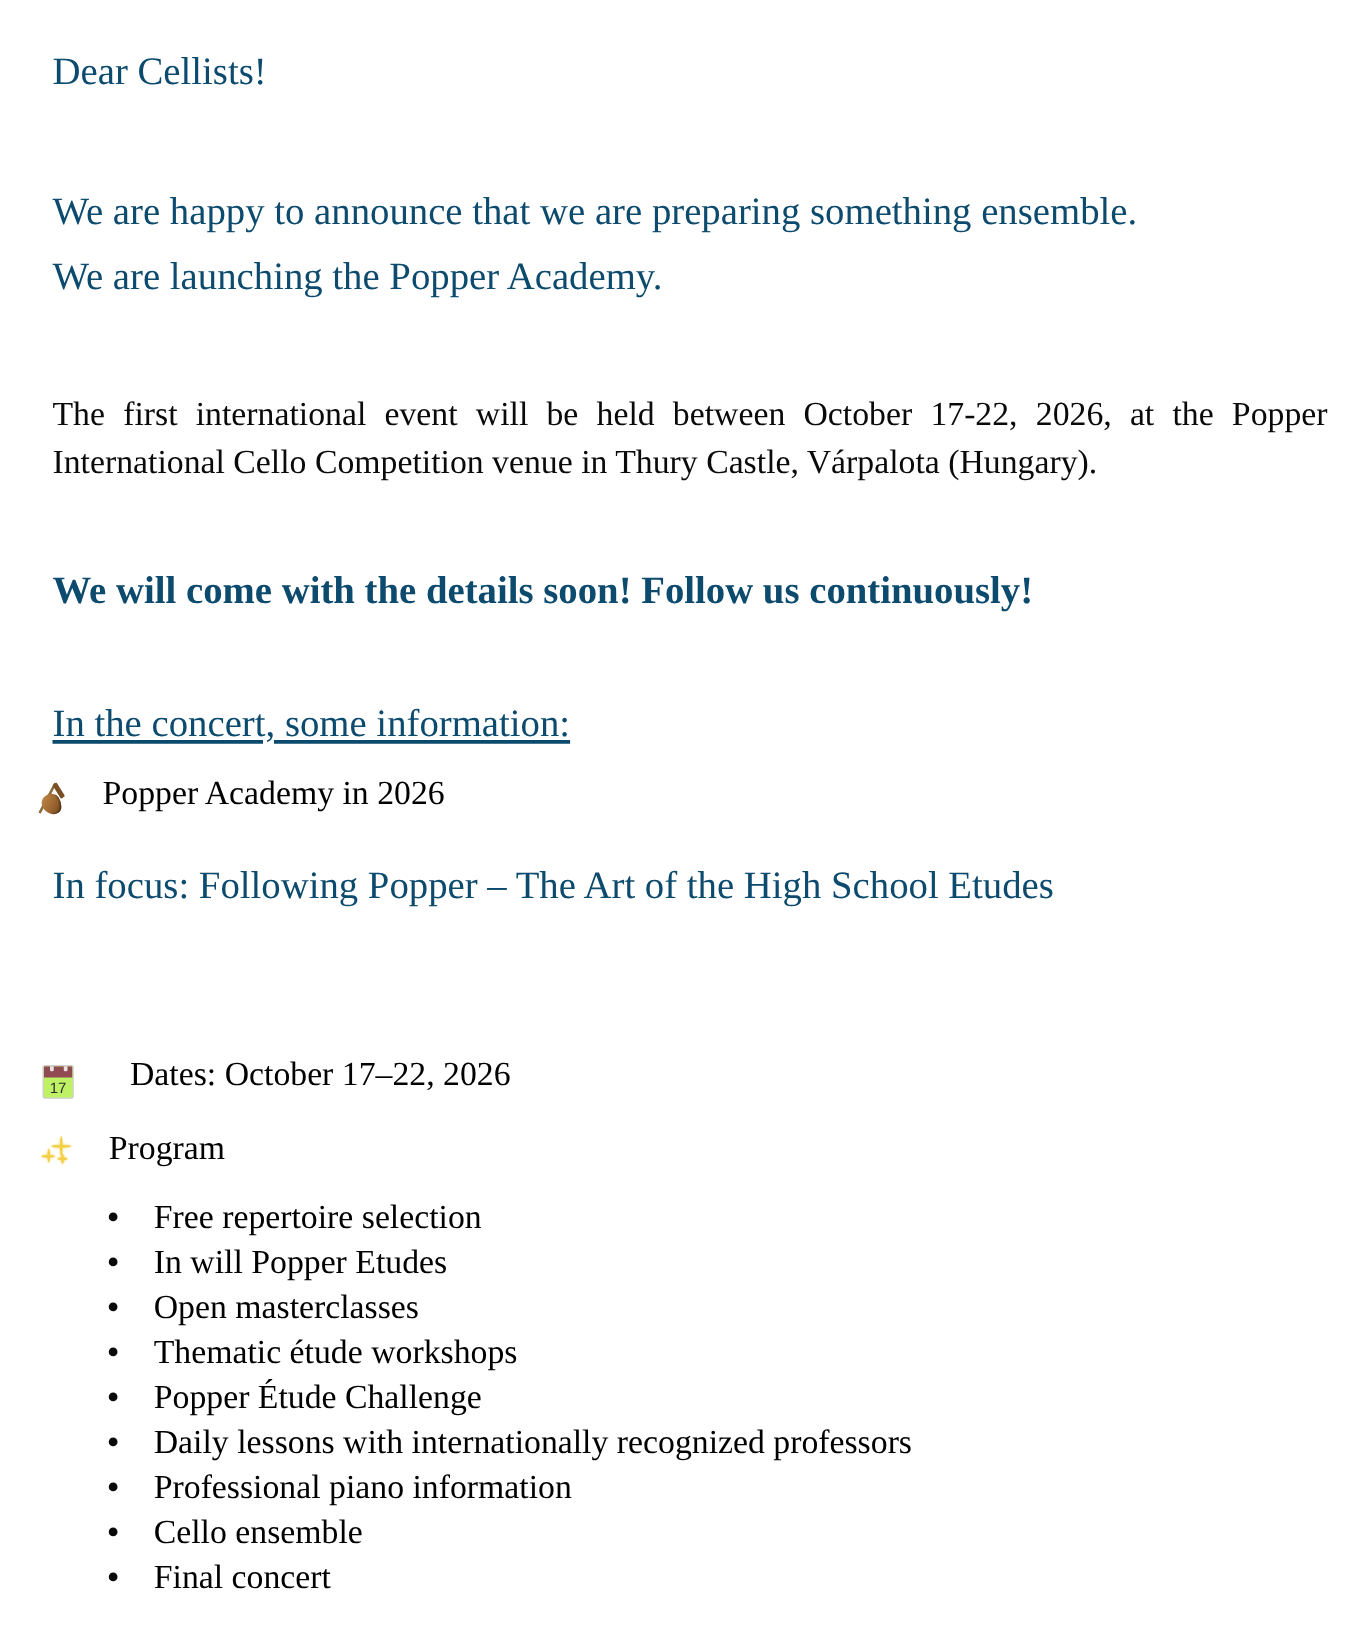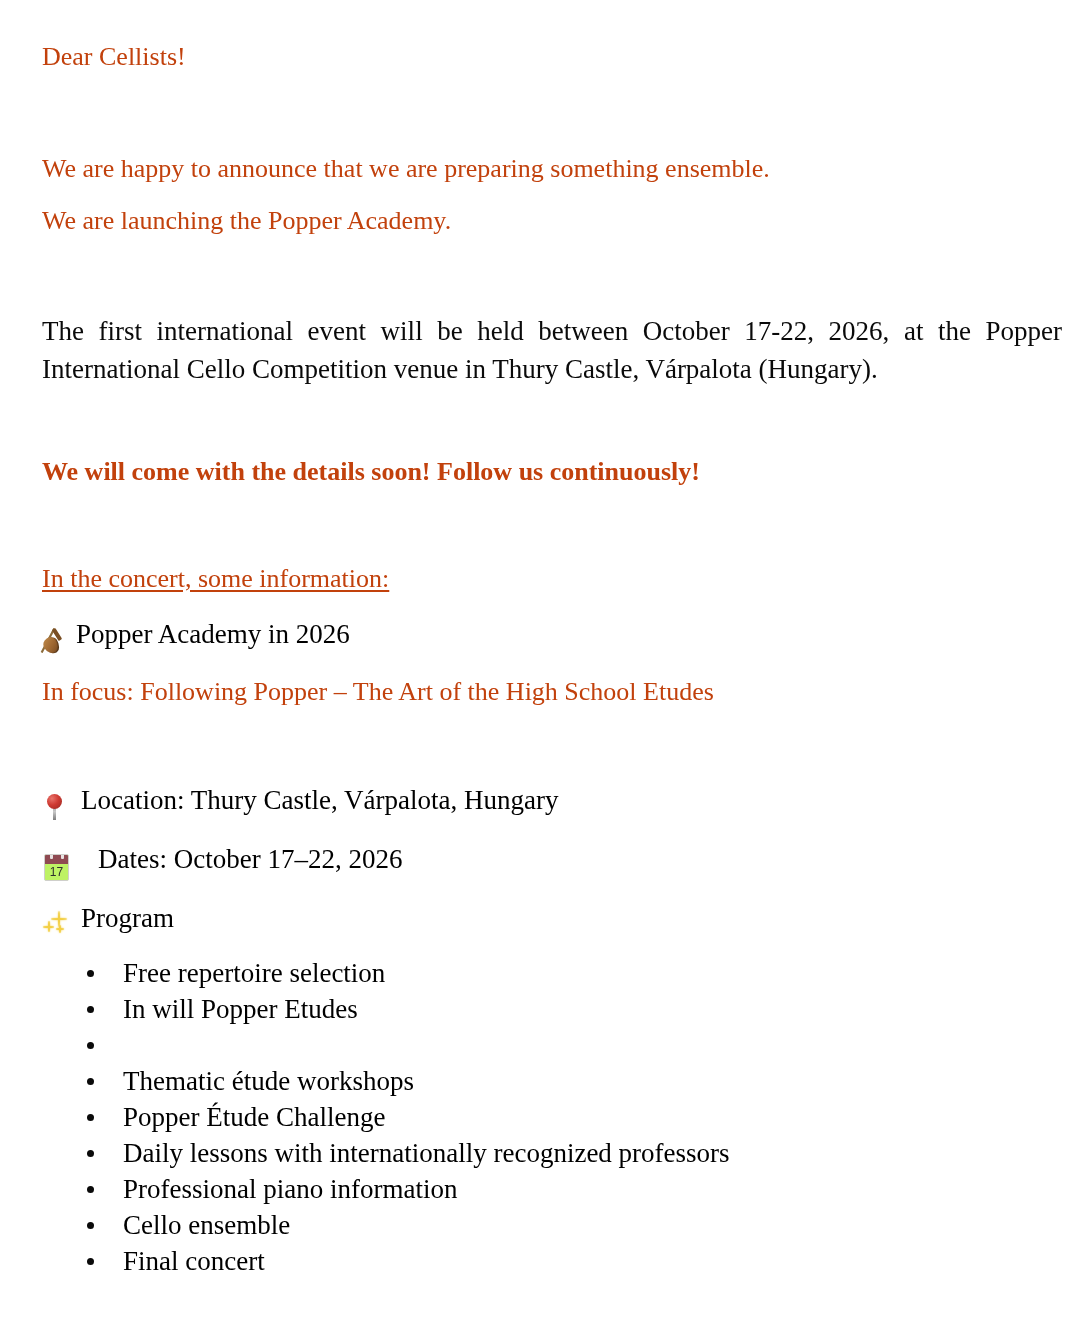--- a/index.html
+++ b/index.html
@@ -23,23 +23,23 @@
     left: 0;
     width: 1090px;
     height: 1319px;
     padding: 0;
   }
 
   
   .line {
     position: absolute;
     left: 42px;
-    font-size: 26px;
+    font-size: 31px;
     line-height: 34px;
-    color: #c2410c;
+    color: #0c4a6e;
     white-space: nowrap;
   }
 
   .para-justify {
     position: absolute;
     left: 42px;
     width: 1020px;
     font-size: 27px;
     line-height: 38px;
     text-align: justify;
@@ -51,26 +51,27 @@
     font-weight: bold;
   }
   .underline {
     text-decoration: underline;
     text-underline-offset: 3px;
   }
 
   
   .emoji-row {
     position: absolute;
-    left: 42px;
+    left: 32px;
     display: flex;
-    align-items: flex-end;
+    align-items: center;
     font-size: 27px;
     line-height: 34px;
     white-space: nowrap;
+    gap: 16px;
   }
   .emoji {
     display: inline-block;
     position: relative;
     width: 30px;
     height: 30px;
     flex: 0 0 30px;
     margin-right: 4px;
     vertical-align: middle;
     top: 5px;
@@ -257,29 +258,22 @@
 
   <div class="emoji-row" style="top:617px;">
     <span class="emoji">
       <span class="violin-bow"></span>
       <span class="violin-neck"></span>
       <span class="violin-body"></span>
     </span>
     <span class="etext">Popper Academy in 2026</span>
   </div>
 
-  <div class="line" style="top:675px;">In focus: Following Popper – The Art of the High School Etudes</div>
-
-  <div class="emoji-row" style="top:783px;">
-    <span class="emoji">
-      <span class="pin-needle"></span>
-      <span class="pin-head"></span>
-    </span>
-    <span class="etext" style="margin-left:5px;">Location: Thury Castle, Várpalota, Hungary</span>
-  </div>
+  <div class="line" style="top:691px;">In focus: Following Popper – The Art of the High School Etudes</div>
+
 
   <div class="emoji-row" style="top:842px;">
     <span class="emoji">
       <span class="cal">
         <span class="cal-head"></span>
         <span class="cal-ring r1"></span>
         <span class="cal-ring r2"></span>
         <span class="cal-num">17</span>
       </span>
     </span>
@@ -299,20 +293,21 @@
     <li>
       <span class="dot"></span>
       <span>Free repertoire selection</span>
     </li>
     <li>
       <span class="dot"></span>
       <span>In will Popper Etudes</span>
     </li>
     <li>
       <span class="dot"></span>
+      <span>Open masterclasses</span>
     </li>
     <li>
       <span class="dot"></span>
       <span>Thematic étude workshops</span>
     </li>
     <li>
       <span class="dot"></span>
       <span>Popper Étude Challenge</span>
     </li>
     <li>

